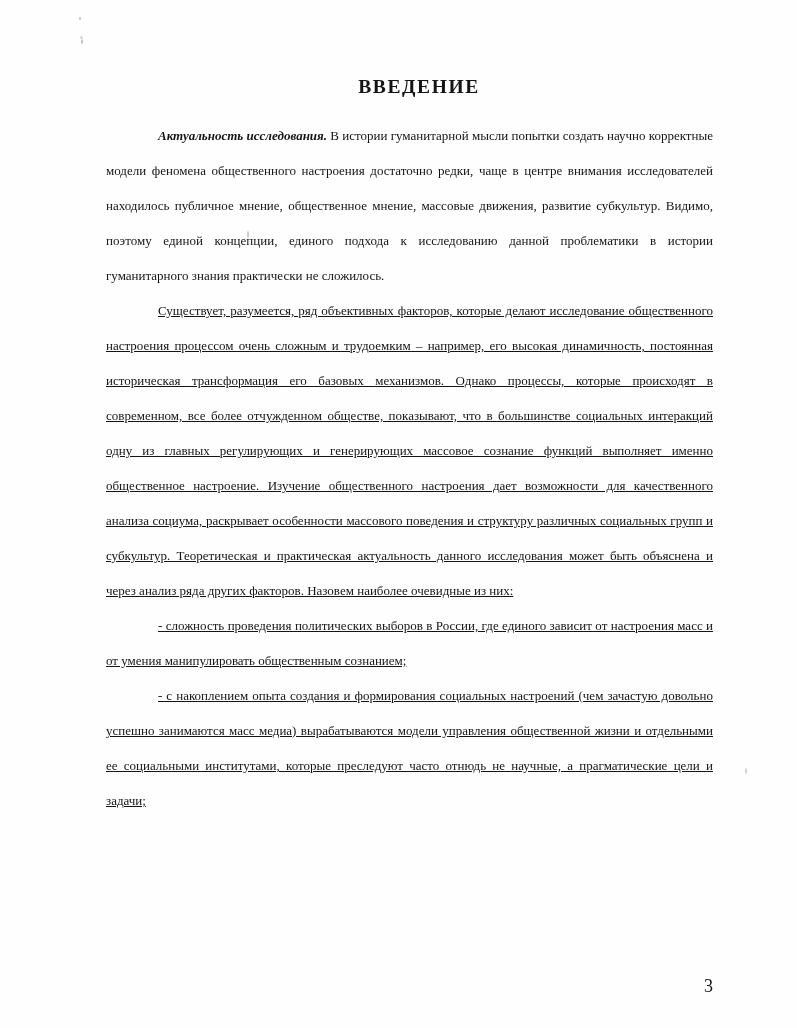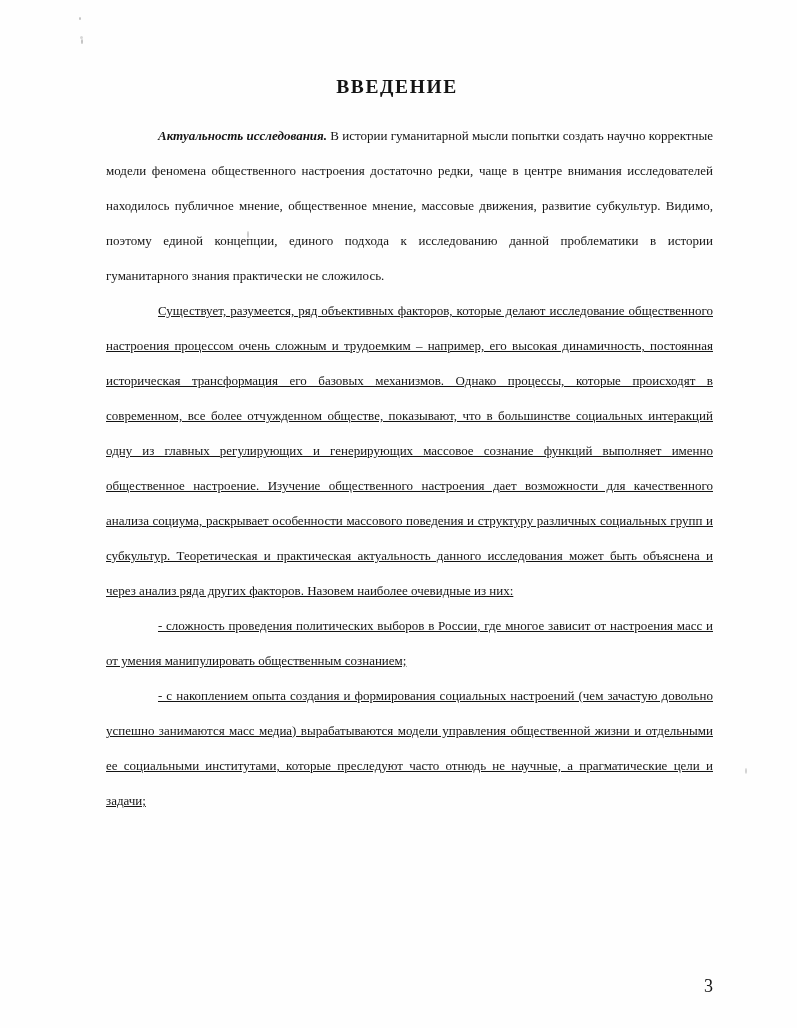--- a/index.html
+++ b/index.html
@@ -28,21 +28,21 @@
     opacity: .55;
   }
   .speck-a { left: 79px;  top: 17px;  width: 2px; height: 3px; }
   .speck-b { left: 80px;  top: 36px;  width: 3px; height: 3px; opacity:.35;}
   .speck-c { left: 81px;  top: 39px;  width: 2px; height: 5px; }
   .speck-d { left: 745px; top: 768px; width: 2px; height: 6px; opacity:.4;}
   .speck-e { left: 247px; top: 231px; width: 2px; height: 7px; opacity:.45;}
 
   .doc-title {
     position: absolute;
-    left: 94px;
+    left: 116px;
     top: 62px;
     width: 606px;
     text-align: center;
     font-weight: bold;
     font-size: 19.5px;
     letter-spacing: 1.6px;
     line-height: 24px;
   }
 
   .body-col {
@@ -97,21 +97,21 @@
   <span class="speck speck-e"></span>
 
   <h1 class="doc-title">ВВЕДЕНИЕ</h1>
 
   <div class="body-col">
 
     <p class="para"><span class="lead">Актуальность исследования.</span><span> В истории гуманитарной мысли попытки создать научно корректные модели феномена общественного настроения достаточно редки, чаще в центре внимания исследователей находилось публичное мнение, общественное мнение, массовые движения, развитие субкультур. Видимо, поэтому единой концепции, единого подхода к исследованию данной проблематики в истории гуманитарного знания практически не сложилось.</span></p>
 
     <p class="para">Существует, разумеется, ряд объективных факторов, которые делают исследование общественного настроения процессом очень сложным и трудоемким – например, его высокая динамичность, постоянная историческая трансформация его базовых механизмов. Однако процессы, которые происходят в современном, все более отчужденном обществе, показывают, что в большинстве социальных интеракций одну из главных регулирующих и генерирующих массовое сознание функций выполняет именно общественное настроение. Изучение общественного настроения дает возможности для качественного анализа социума, раскрывает особенности массового поведения и структуру различных социальных групп и субкультур. Теоретическая и практическая актуальность данного исследования может быть объяснена и через анализ ряда других факторов. Назовем наиболее очевидные из них:</p>
 
-    <p class="para">- сложность проведения политических выборов в России, где  многое зависит  от настроения масс и от умения манипулировать общественным сознанием;</p>
+    <p class="para">- сложность проведения политических выборов в России, где  единого зависит  от настроения масс и от умения манипулировать общественным сознанием;</p>
 
     <p class="para">- с накоплением опыта  создания и формирования социальных  настроений  (чем зачастую довольно успешно занимаются масс медиа) вырабатываются модели управления общественной жизни и отдельными ее социальными институтами, которые преследуют часто отнюдь не научные, а прагматические  цели и задачи;</p>
 
   </div>
 
   <div class="page-number">3</div>
 
 </div>
 
 </body></html>

